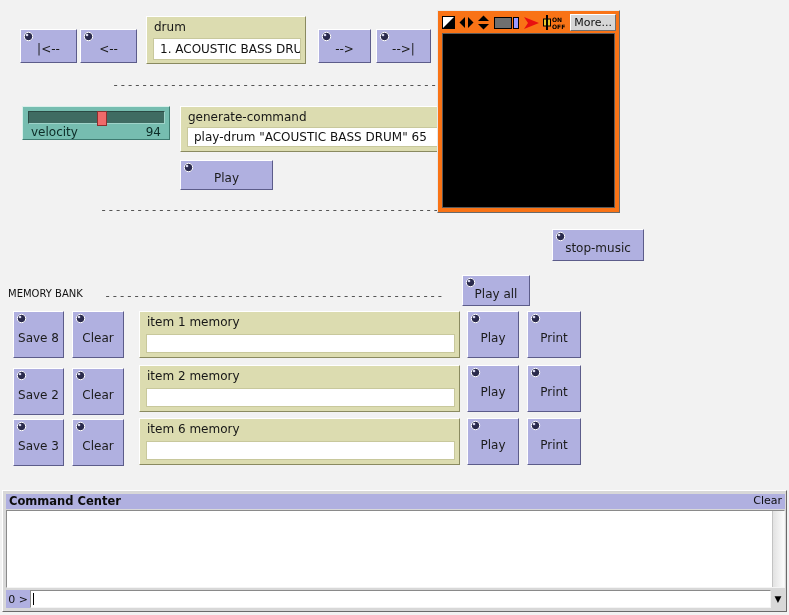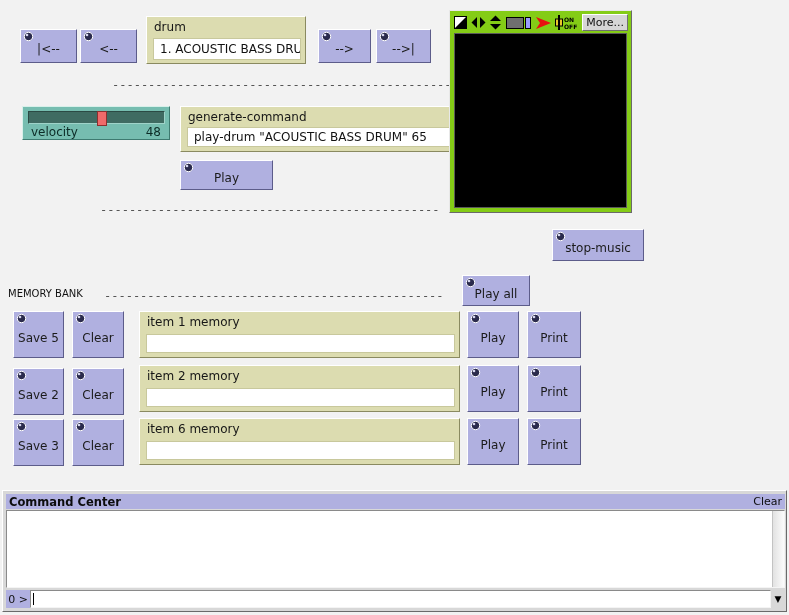--- a/index.html
+++ b/index.html
@@ -139,25 +139,25 @@
     font-size: 12px;
     color: #555;
     letter-spacing: 0px;
     white-space: nowrap;
     user-select: none;
   }
 
   
   #player-panel {
     position: absolute;
-    left: 449px;
+    left: 437px;
     top: 10px;
     width: 183px;
     height: 203px;
-    background: #84cc16;
+    background: #f97316;
     border-top: 1px solid #e8e8e8;
     border-left: 1px solid #e8e8e8;
     border-right: 1px solid #6a6a6a;
     border-bottom: 1px solid #6a6a6a;
     box-sizing: border-box;
   }
   #player-toolbar {
     position: absolute;
     left: 3px;
     top: 2px;
@@ -225,21 +225,21 @@
     box-sizing: border-box;
   }
   #cc-titlebar {
     position: absolute;
     left: 3px;
     top: 3px;
     width: 779px;
     height: 15px;
     background: #b0b0e0;
     display: flex;
-    align-items: center;
+    align-items: flex-start;
     justify-content: space-between;
     padding: 0 3px;
     box-sizing: border-box;
     font-weight: bold;
     font-size: 11.5px;
     color: #0c0c0c;
   }
   #cc-clear {
     font-weight: normal;
     font-size: 11px;
@@ -366,21 +366,21 @@
   <span class="lbl">--&gt;|</span>
 </div>
 
 <div class="dashline" style="left:112px; top:78px;">-----------------------------------------------------</div>
 
 <div id="velocity-widget">
   <div id="velocity-track">
     <div id="velocity-knob"></div>
   </div>
   <span id="velocity-name">velocity</span>
-  <span id="velocity-value">48</span>
+  <span id="velocity-value">94</span>
 </div>
 
 <div class="panel" id="generate-command-panel" style="left:180px; top:106px; width:320px; height:46px;">
   <span class="plabel">generate-command</span>
   <div class="pfield" style="left:6px; top:20px; width:308px; height:20px;">play-drum "ACOUSTIC BASS DRUM" 65</div>
 </div>
 
 <div class="sqbtn" id="btn-play-main" style="left:180px; top:160px; width:93px; height:30px;">
   <span class="ballicon">
     <svg width="11" height="11" viewBox="0 0 11 11">
@@ -460,21 +460,21 @@
   <span class="lbl">Play all</span>
 </div>
 
 <div class="sqbtn" style="left:13px; top:311px; width:51px; height:47px;">
   <span class="ballicon">
     <svg width="11" height="11" viewBox="0 0 11 11">
         <circle cx="5.5" cy="5.5" r="4.2" fill="#2b2b4d" stroke="#ffffff" stroke-width="1"></circle>
         <circle cx="4" cy="4" r="1.3" fill="#d8d8f0"></circle>
       </svg>
   </span>
-  <span class="lbl">Save 5</span>
+  <span class="lbl">Save 8</span>
 </div>
 <div class="sqbtn" style="left:72px; top:311px; width:52px; height:47px;">
   <span class="ballicon">
     <svg width="11" height="11" viewBox="0 0 11 11">
         <circle cx="5.5" cy="5.5" r="4.2" fill="#2b2b4d" stroke="#ffffff" stroke-width="1"></circle>
         <circle cx="4" cy="4" r="1.3" fill="#d8d8f0"></circle>
       </svg>
   </span>
   <span class="lbl">Clear</span>
 </div>

